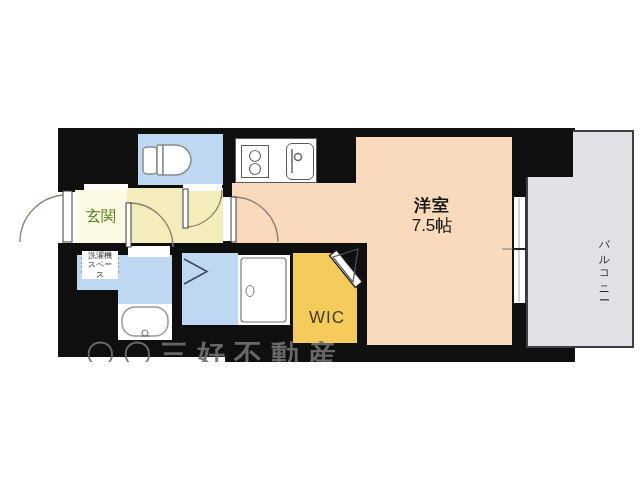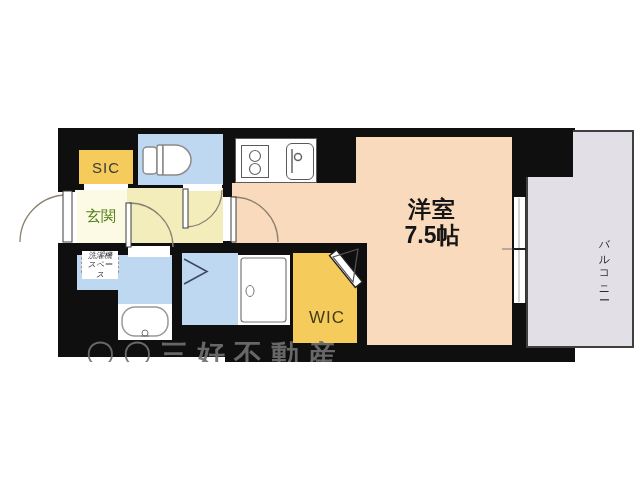--- a/index.html
+++ b/index.html
@@ -32,23 +32,23 @@
       #ffffff;
     border:1px dashed #9a9a9a;
   }
   .xbox span{
     background:#fff;font-size:8px;line-height:1.15;color:#333;
     display:inline-block;padding:0 1px;
   }
   .tinylabel{display:flex;align-items:center;justify-content:center;text-align:center;}
   #main-room-label{
     text-align:center;color:#151515;line-height:1.15;
-    font-size:23px;font-weight:600;letter-spacing:1px;
+    font-size:17px;font-weight:600;letter-spacing:1px;
   }
-  #main-room-label .size{font-weight:700;letter-spacing:0;}
+  #main-room-label .size{font-weight:400;letter-spacing:0;}
   #sic-label,#wic-label{font-size:15px;letter-spacing:1px;color:#3a3a3a;font-weight:500;}
   #wic-label{font-size:17px;color:#433a1a;}
   #genkan-label{font-size:15px;color:#4d7c0f;}
   #window-room-balcony{background:#fff;border-left:2px solid #111;border-right:1.5px solid #333;}
   #watermark{
     overflow:hidden;color:#6f6f6f;opacity:.92;
     font-weight:bold;font-size:28px;letter-spacing:9px;line-height:1;
     white-space:nowrap;
   }
   svg{position:absolute;left:0;top:0;pointer-events:none;}
@@ -73,34 +73,31 @@
 
   <div class="abs whitebox" style="left:235px;top:138px;width:82px;height:45px;border:1px solid #5a5a5a;"></div>
   <div class="abs" style="left:241px;top:145px;width:28px;height:33px;border:1px solid #5a5a5a;background:#fff;"></div>
   <div class="abs" style="left:286px;top:143px;width:28px;height:37px;border:1px solid #5a5a5a;border-radius:6px;background:#fff;"></div>
 
   <div class="abs wall" style="left:223px;top:243px;width:144px;height:14px;"></div>
   <div class="abs wall" style="left:172px;top:250px;width:195px;height:97px;"></div>
 
   <div class="abs blue" style="left:138px;top:134px;width:85px;height:51px;"></div>
 
-  <div class="abs yellowbox room-label" style="left:79px;top:150px;width:54px;height:34px;">
-    <span id="sic-label">SIC</span>
-  </div>
   <div class="abs whitebox" style="left:84px;top:184px;width:44px;height:6px;"></div>
 
   <div class="abs cream room-label" style="left:75px;top:190px;width:52px;height:53px;">
     <span id="genkan-label">玄関</span>
   </div>
   <div class="abs corridor" style="left:127px;top:188px;width:96px;height:55px;"></div>
 
   <div class="abs blue" style="left:77px;top:255px;width:43px;height:35px;"></div>
   <div class="abs blue" style="left:118px;top:255px;width:54px;height:85px;"></div>
   <div class="abs whitebox" style="left:118px;top:304px;width:54px;height:36px;"></div>
-  <div class="abs xbox tinylabel" style="left:81px;top:257px;width:38px;height:16px;font-style:italic;">
+  <div class="abs xbox tinylabel" style="left:81px;top:257px;width:38px;height:16px;">
     <span>
       <span>洗濯機</span><br>
       <span>スペース</span>
     </span>
   </div>
 
   <div class="abs blue" style="left:182px;top:253px;width:56px;height:72px;"></div>
   <div class="abs whitebox" style="left:238px;top:255px;width:52px;height:70px;"></div>
 
   <div class="abs yellowbox" style="left:293px;top:253px;width:64px;height:90px;clip-path:polygon(0 0,60% 0,100% 36%,100% 100%,0 100%);"></div>

